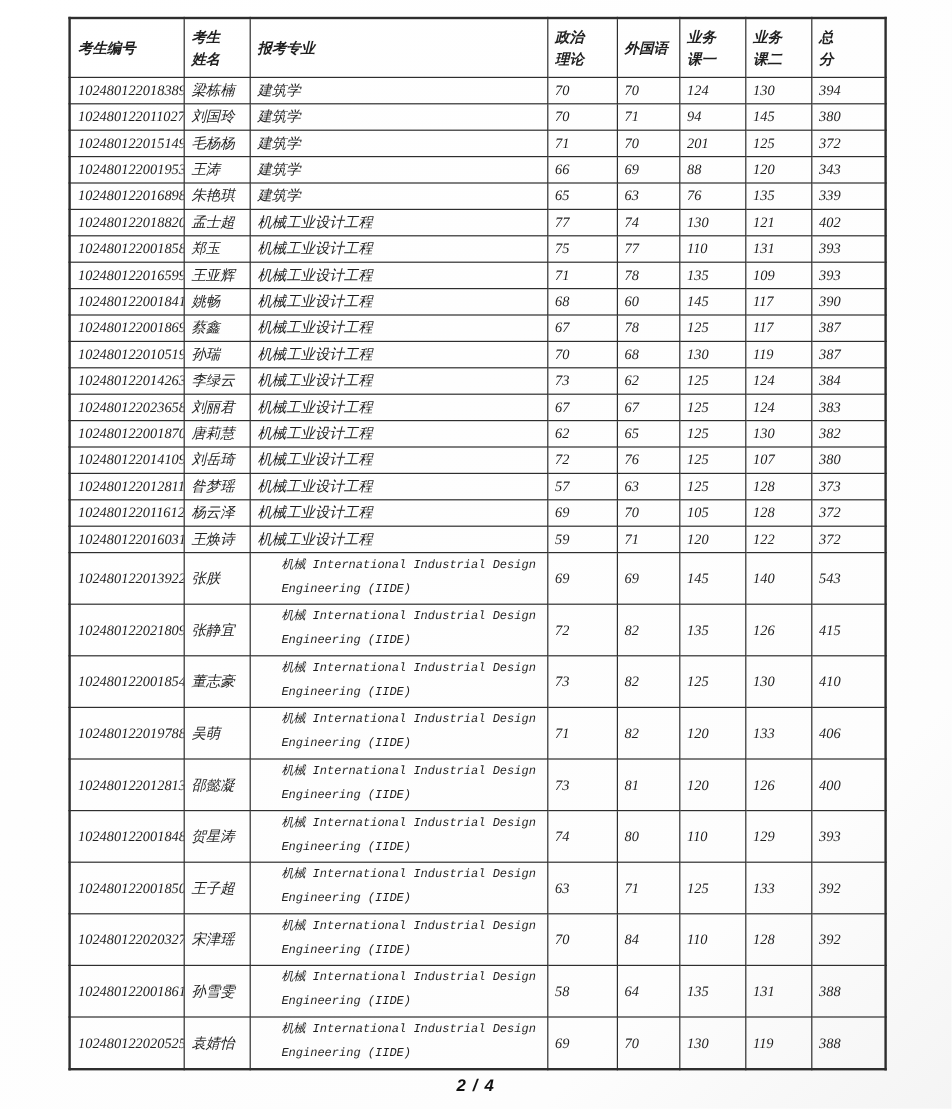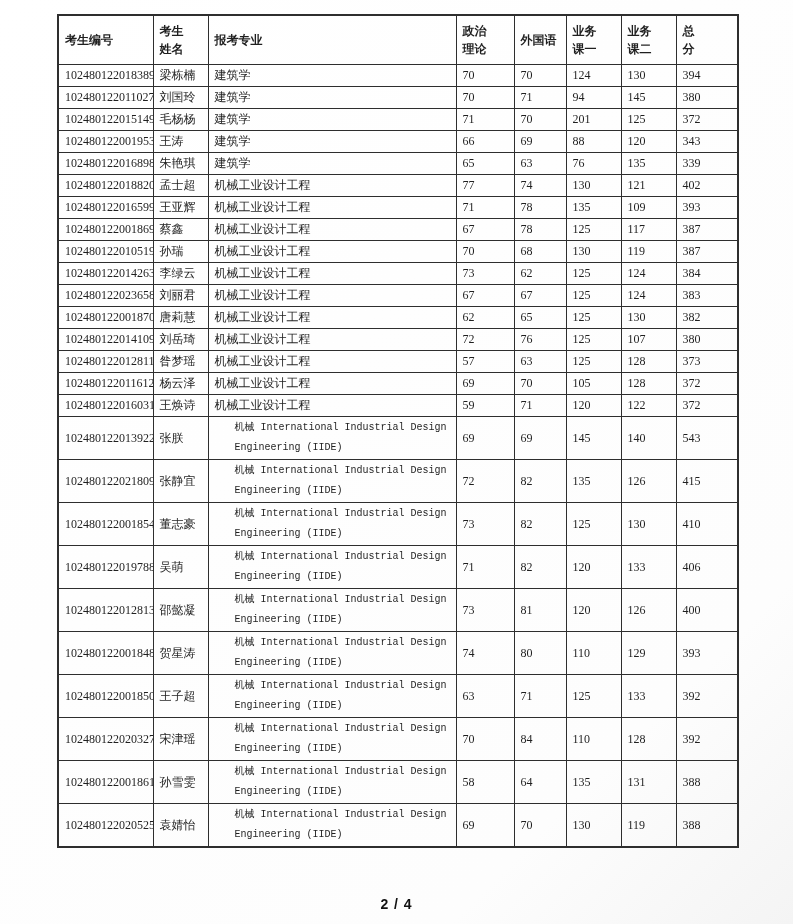--- a/index.html
+++ b/index.html
@@ -8,20 +8,21 @@
     background: #fdfdfd;
   }
   .page {
     position: relative;
     width: 793px;
     height: 924px;
     background: linear-gradient(135deg, #ffffff 0%, #fdfdfd 80%, #f4f4f4 100%);
     font-family: "Liberation Serif", "DejaVu Serif", serif;
     color: #1f1f1f;
     overflow: hidden;
+    font-style: italic;
   }
   table.score-table {
     position: absolute;
     left: 57px;
     top: 14px;
     width: 680px;
     border-collapse: collapse;
     table-layout: fixed;
     border: 2px solid #2e2e2e;
     font-size: 12px;
@@ -150,28 +151,48 @@
           <td>102480122018820</td>
           <td>孟士超</td>
           <td>机械工业设计工程</td>
           <td>77</td>
           <td>74</td>
           <td>130</td>
           <td>121</td>
           <td>402</td>
         </tr>
         <tr>
+          <td>102480122001858</td>
+          <td>郑玉</td>
+          <td>机械工业设计工程</td>
+          <td>75</td>
+          <td>77</td>
+          <td>110</td>
+          <td>131</td>
+          <td>393</td>
+        </tr>
+        <tr>
           <td>102480122016599</td>
           <td>王亚辉</td>
           <td>机械工业设计工程</td>
           <td>71</td>
           <td>78</td>
           <td>135</td>
           <td>109</td>
           <td>393</td>
+        </tr>
+        <tr>
+          <td>102480122001841</td>
+          <td>姚畅</td>
+          <td>机械工业设计工程</td>
+          <td>68</td>
+          <td>60</td>
+          <td>145</td>
+          <td>117</td>
+          <td>390</td>
         </tr>
         <tr>
           <td>102480122001869</td>
           <td>蔡鑫</td>
           <td>机械工业设计工程</td>
           <td>67</td>
           <td>78</td>
           <td>125</td>
           <td>117</td>
           <td>387</td>

